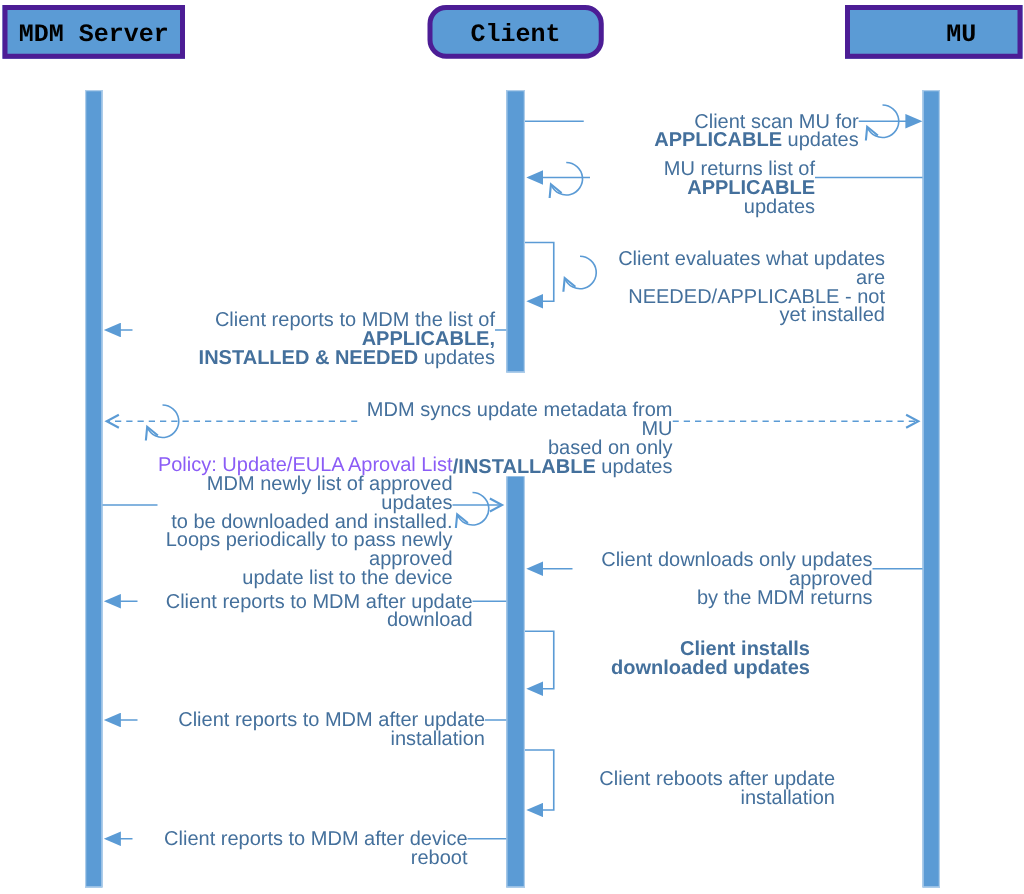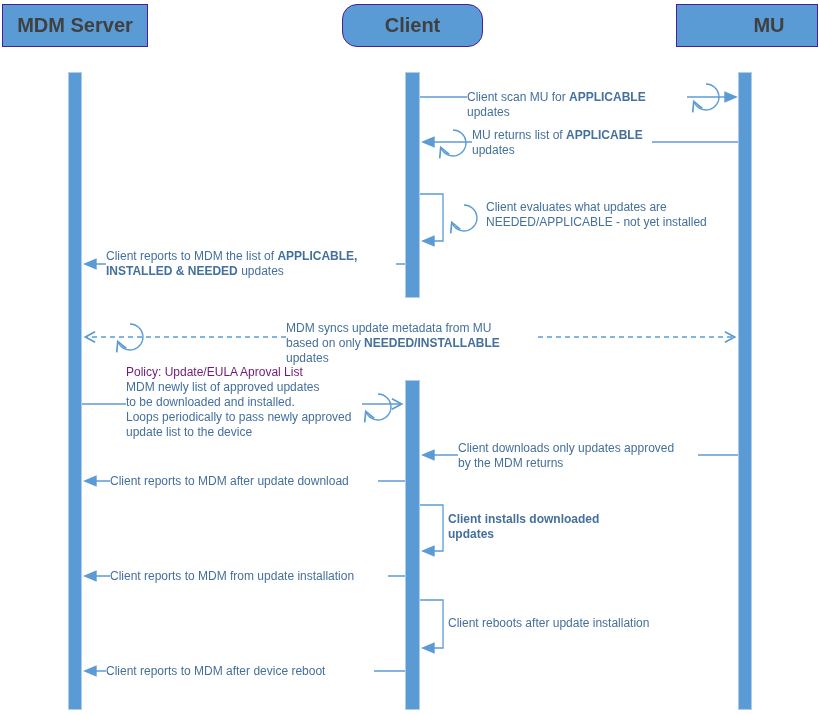--- a/index.html
+++ b/index.html
@@ -1,27 +1,27 @@
 <!DOCTYPE html>
 <html><head>
 <meta charset="utf-8">
 <style>
   html,body{margin:0;padding:0;background:#fff;}
   #canvas{position:relative;width:819px;height:715px;background:#fff;overflow:hidden;
           font-family:"Liberation Sans",sans-serif;}
-  .actor{position:absolute;top:4px;height:43px;background:#5B9BD5;border:1px solid #4c1d95;
-         box-sizing:border-box;color:#404040;font-weight:bold;font-size:20px;text-align:center;
-         line-height:41px;z-index:4;}
+  .actor{position:absolute;top:4px;height:43px;background:#5B9BD5;border:4px solid #4c1d95;
+         box-sizing:border-box;color:#000000;font-weight:bold;font-size:20px;text-align:center;
+         line-height:41px;z-index:4;font-family:Liberation Mono, monospace;}
   .lifeline{position:absolute;width:14px;background:#5B9BD5;border:1px solid #AECDEA;
             box-sizing:border-box;z-index:1;}
   #connectors{position:absolute;left:0;top:0;z-index:2;}
-  .msg{position:absolute;z-index:3;background:#fff;color:#44709C;font-size:12px;
-       line-height:15px;text-align:left;}
+  .msg{position:absolute;z-index:3;background:#fff;color:#44709C;font-size:16px;
+       line-height:15px;text-align:right;}
   .msg b{font-weight:700;}
-  .msg .red{color:#701a75;}
+  .msg .red{color:#8b5cf6;}
 </style>
 </head>
 <body>
 
 <div id="canvas">
 
   <div class="actor" style="left:2px;width:146px;">
     <span>MDM Server</span>
   </div>
   <div class="actor" style="left:342px;width:141px;border-radius:15px;">
@@ -119,21 +119,21 @@
 
   <div class="msg" style="left:110px;top:474px;width:268px;">
     <span>Client reports to MDM after update download</span>
   </div>
 
   <div class="msg" style="left:448px;top:512px;width:200px;font-weight:bold;">
     <span>Client installs downloaded updates</span>
   </div>
 
   <div class="msg" style="left:110px;top:569px;width:278px;">
-    <span>Client reports to MDM from update installation</span>
+    <span>Client reports to MDM after update installation</span>
   </div>
 
   <div class="msg" style="left:448px;top:616px;width:220px;">
     <span>Client reboots after update installation</span>
   </div>
 
   <div class="msg" style="left:106px;top:664px;width:268px;">
     <span>Client reports to MDM after device reboot</span>
   </div>
 

